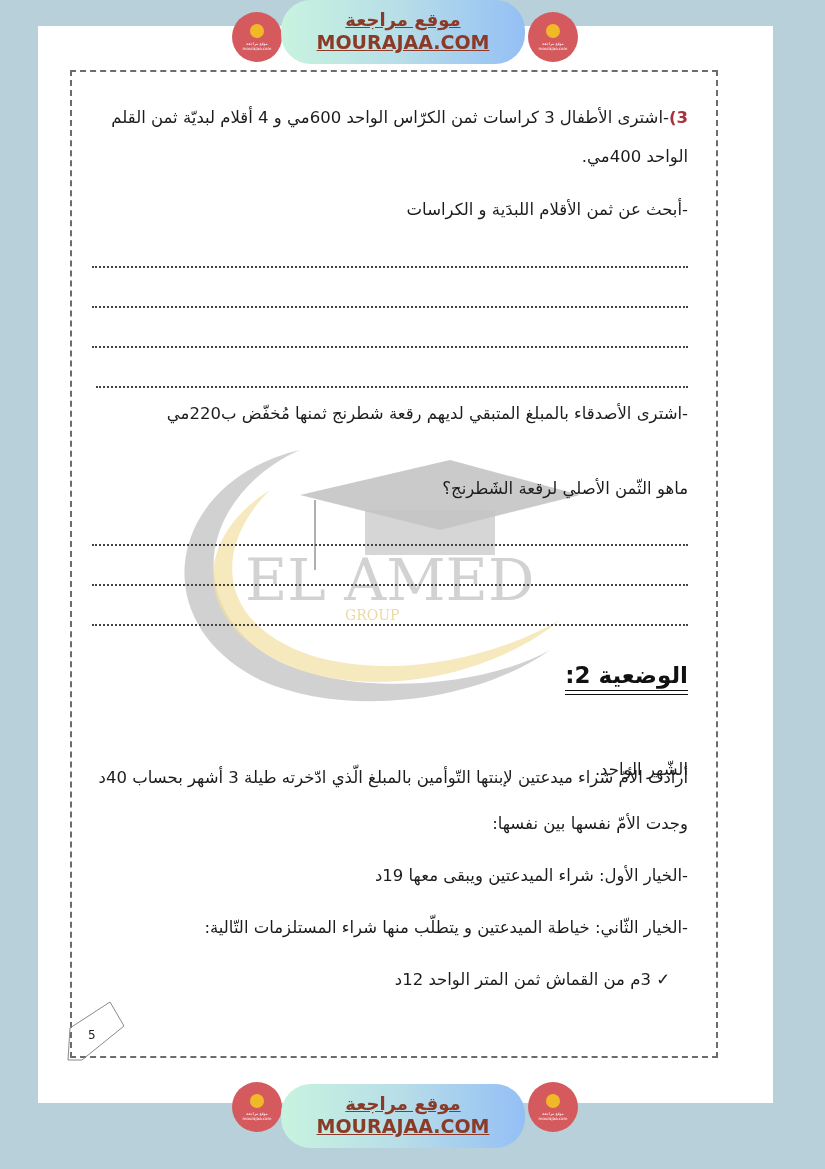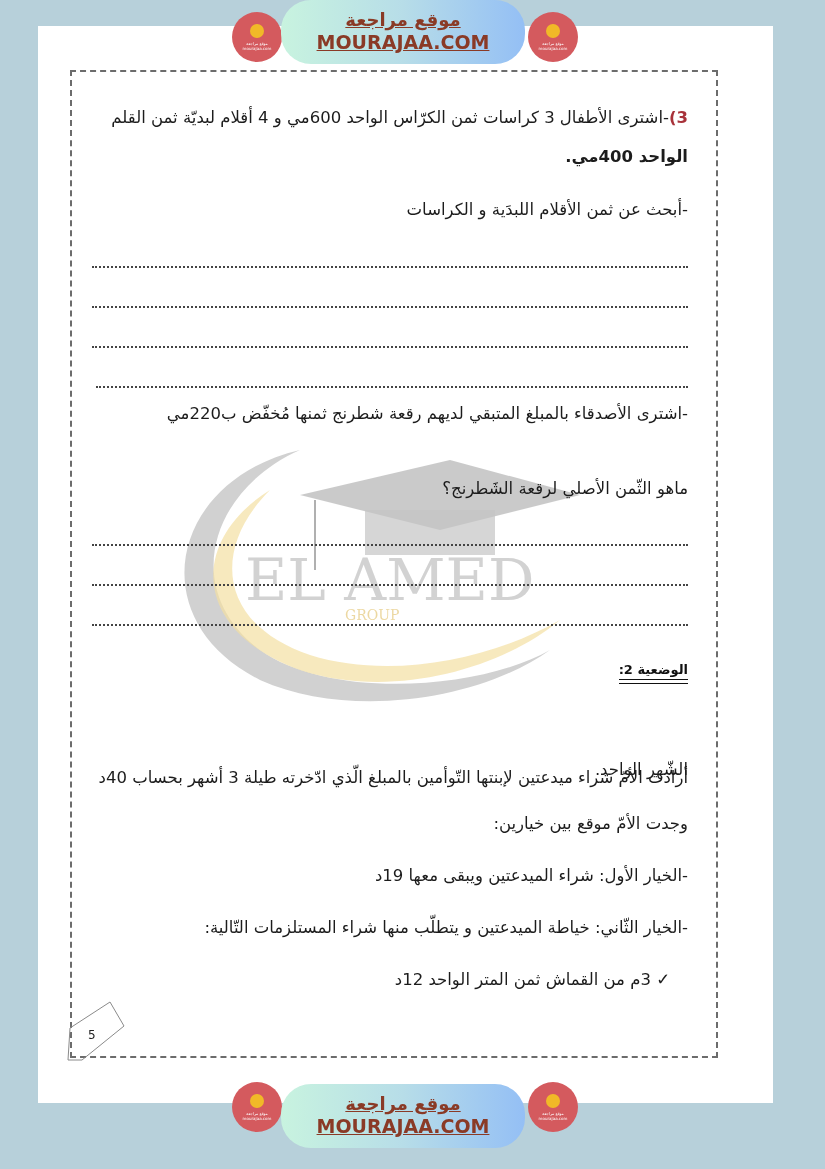--- a/index.html
+++ b/index.html
@@ -21,21 +21,21 @@
     position: absolute; right: 137px; direction: rtl; 
     color: #1c1c1c; font-size: 16.5px; white-space: nowrap;
   }
   .num-red { color: #a8323a; font-weight: bold; }
   .dots {
     position: absolute; left: 92px; width: 596px; height: 0;
     border-top: 2px dotted #444;
   }
   .heading {
     position: absolute; right: 137px; top: 662px; direction: rtl;
-    font-weight: bold; font-size: 13px; color: #111;
+    font-weight: bold; font-size: 23px; color: #111;
     border-bottom: 1px solid #111; padding-bottom: 2px;
   }
   .heading::after {
     content: ""; position: absolute; left: 0; right: 0; bottom: -5px; border-bottom: 1px solid #111;
   }
   .banner {
     position: absolute; left: 281px; width: 244px; height: 64px; border-radius: 30px;
     background: linear-gradient(90deg, #c8f3df 0%, #b7dde8 50%, #94bff5 100%);
     display: flex; flex-direction: column; align-items: center; justify-content: center;
   }
@@ -78,39 +78,39 @@
   <polygon points="150,75 300,40 430,75 290,110" fill="#bdbdbd" opacity="0.8"></polygon>
   <rect x="215" y="90" width="130" height="45" fill="#c4c4c4" opacity="0.7"></rect>
   <line x1="165" y1="80" x2="165" y2="150" stroke="#b0b0b0" stroke-width="2"></line>
   <text x="95" y="180" font-family="DejaVu Serif, serif" font-size="58" fill="#c4c4c4" opacity="0.75">EL AMED</text>
   <text x="195" y="200" font-family="DejaVu Serif, serif" font-size="14" fill="#e8cf8c" opacity="0.8">GROUP</text>
 </svg>
 
 <div class="text" style="top:108px;">
   <span class="num-red">3)</span><span>-اشترى الأطفال 3 كراسات ثمن الكرّاس الواحد 600مي و 4 أقلام لبديّة ثمن القلم</span>
 </div>
-<div class="text" style="top:147px;font-weight:bold;">الواحد 400مي.</div>
+<div class="text" style="top:147px;">الواحد 400مي.</div>
 <div class="text" style="top:200px;">-أبحث عن ثمن الأقلام اللبدَية و الكراسات</div>
 
 <div class="dots" style="top:266px;"></div>
 <div class="dots" style="top:306px;"></div>
 <div class="dots" style="top:346px;"></div>
 <div class="dots" style="top:386px; left:96px; width:592px;"></div>
 
 <div class="text" style="top:404px;">-اشترى الأصدقاء بالمبلغ المتبقي لديهم رقعة شطرنج ثمنها مُخفّض ب220مي</div>
 <div class="text" style="top:479px;">ماهو الثّمن الأصلي لرقعة الشَطرنج؟</div>
 
 <div class="dots" style="top:544px;"></div>
 <div class="dots" style="top:584px;"></div>
 <div class="dots" style="top:624px;"></div>
 
 <div class="heading">الوضعية 2:</div>
 <div class="text" style="top:720px;margin-top:48px;">أرادت الأمّ شراء ميدعتين لإبنتها التّوأمين بالمبلغ الّذي ادّخرته طيلة 3 أشهر بحساب 40د</div>
 <div class="text" style="top:760px;">الشّهر الواحد.</div>
-<div class="text" style="top:814px;">وجدت الأمّ موقع بين خيارين:</div>
+<div class="text" style="top:814px;">وجدت الأمّ نفسها بين نفسها:</div>
 <div class="text" style="top:866px;">-الخيار الأول: شراء الميدعتين ويبقى معها 19د</div>
 <div class="text" style="top:918px;">-الخيار الثّاني: خياطة الميدعتين و يتطلّب منها شراء المستلزمات التّالية:</div>
 <div class="text" style="top:970px; right:155px;">
   <span>✓</span>
   <span>3م من القماش ثمن المتر الواحد 12د</span>
 </div>
 
 <svg class="page-corner" viewBox="0 0 70 65">
   <polygon points="8,30 48,4 62,28 20,62 6,62" fill="none" stroke="#8a8a8a" stroke-width="1"></polygon>
 </svg>

